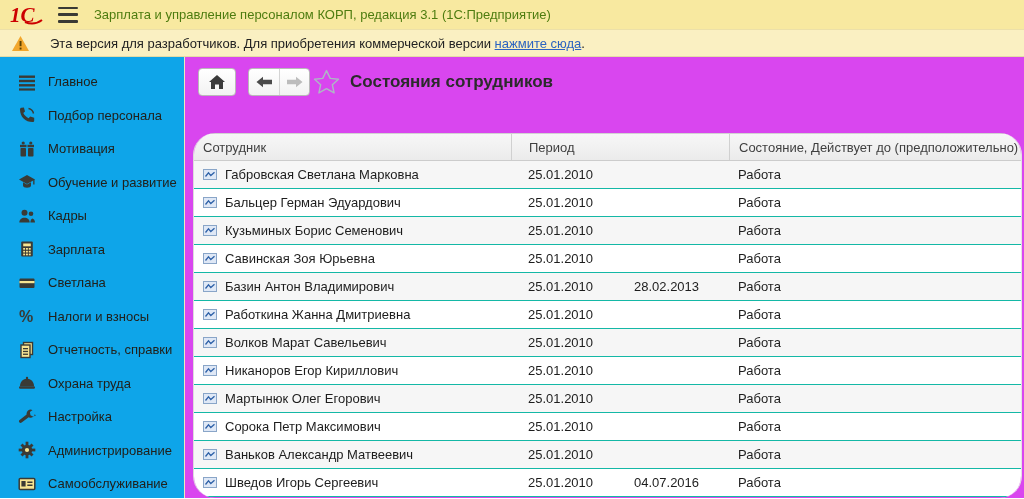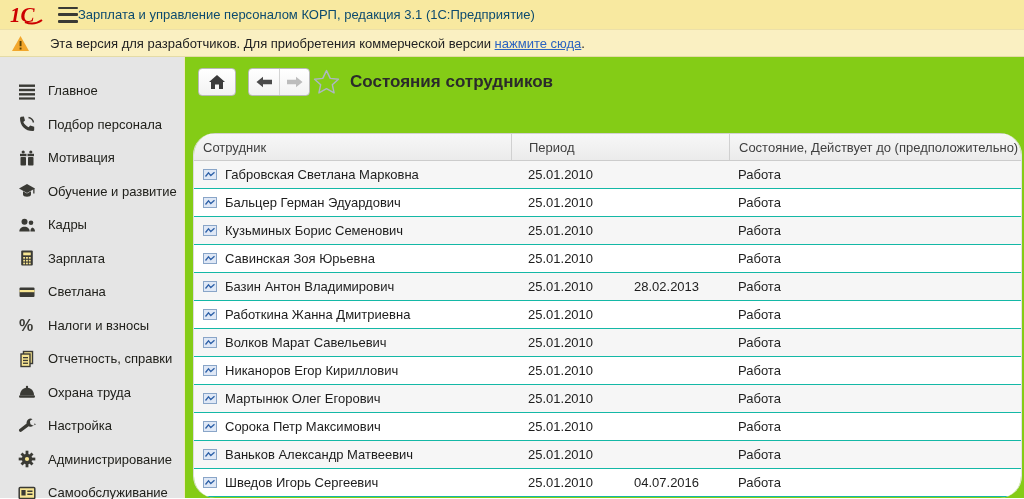--- a/index.html
+++ b/index.html
@@ -4,36 +4,36 @@
 <style>
   * { margin:0; padding:0; box-sizing:border-box; }
   html,body { width:1024px; height:499px; overflow:hidden; }
   body { font-family:"Liberation Sans", sans-serif; font-size:13px; color:#1d1d1d; background:#fff; position:relative; }
 
   
   .titlebar { height:30px; background:#f8e9a0; display:flex; align-items:center; border-bottom:1px solid #ece0a8; }
   .logo { margin-left:10px; width:34px; height:24px; }
   .burger { margin-left:14px; width:20px; height:16px; display:flex; flex-direction:column; justify-content:space-between; cursor:pointer; }
   .burger span { display:block; height:2.5px; background:#3a3a35; border-radius:1px; }
-  .wintitle { margin-left:0; color:#0c4a6e; }
+  .wintitle { margin-left:16px; color:#4d7c0f; }
 
   
   .warnbar { height:27px; background:#faf0c2; display:flex; align-items:center; border-bottom:1px solid #e4dba6; }
   .warnicon { margin-left:11px; width:19px; height:17px; }
   .warntext { margin-left:20px; color:#222; }
   .warnlink { color:#2b63c0; text-decoration:underline; cursor:pointer; }
 
   
   .app { display:flex; height:441px; }
-  .sidebar { width:185px; background:#e5e5e5; border-right:1px solid #efe6c0; padding-top:17px; flex-shrink:0; }
+  .sidebar { width:185px; background:#0ea5e9; border-right:1px solid #efe6c0; padding-top:8px; flex-shrink:0; }
   .side-item { height:33.5px; display:flex; align-items:center; padding-left:18px; cursor:pointer; }
   .side-item .sicon { width:18px; height:18px; flex-shrink:0; }
   .side-item .slabel { margin-left:12px; color:#21211c; white-space:nowrap; }
 
-  .main { flex:1; position:relative; background:#84cc16;padding-left:17px; }
+  .main { flex:1; position:relative; background:#d946ef;padding-left:17px; }
 
   
   .navbtn { position:absolute; top:11px; height:28px; background:linear-gradient(#ffffff,#f2f2f2); border:1px solid #b9b9b9; border-radius:4px; display:flex; align-items:center; justify-content:center; cursor:pointer; }
   .homebtn { left:13px; width:38px; }
   .histgroup { left:63px; width:62px; display:flex; padding:0; }
   .histgroup .half { width:50%; height:100%; display:flex; align-items:center; justify-content:center; cursor:pointer; }
   .histgroup .half + .half { border-left:1px solid #d4d4d4; }
   .star { position:absolute; left:128px; top:12px; width:27px; height:26px; cursor:pointer; }
   .pagetitle { position:absolute; left:165px; top:15px; font-size:17px; font-weight:700; color:#2b2b2b; }
 

